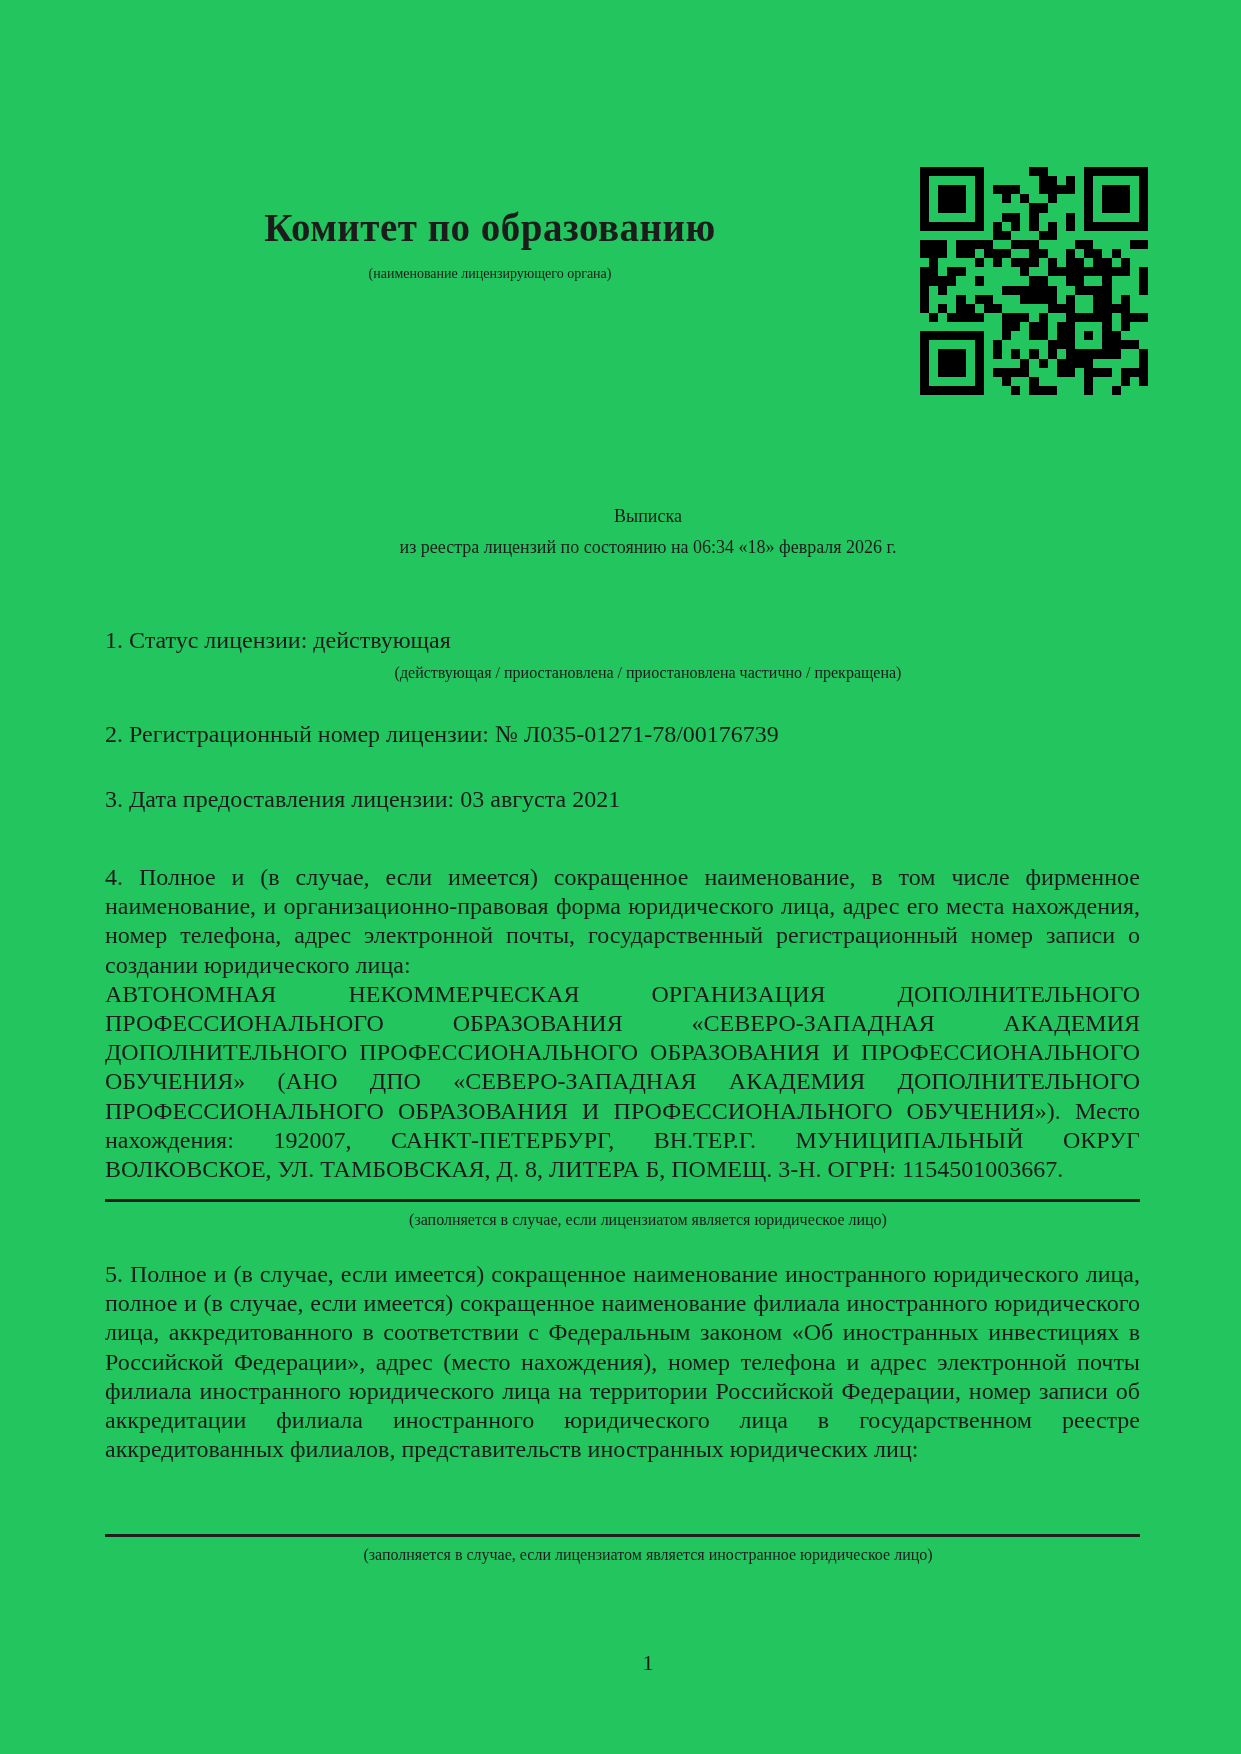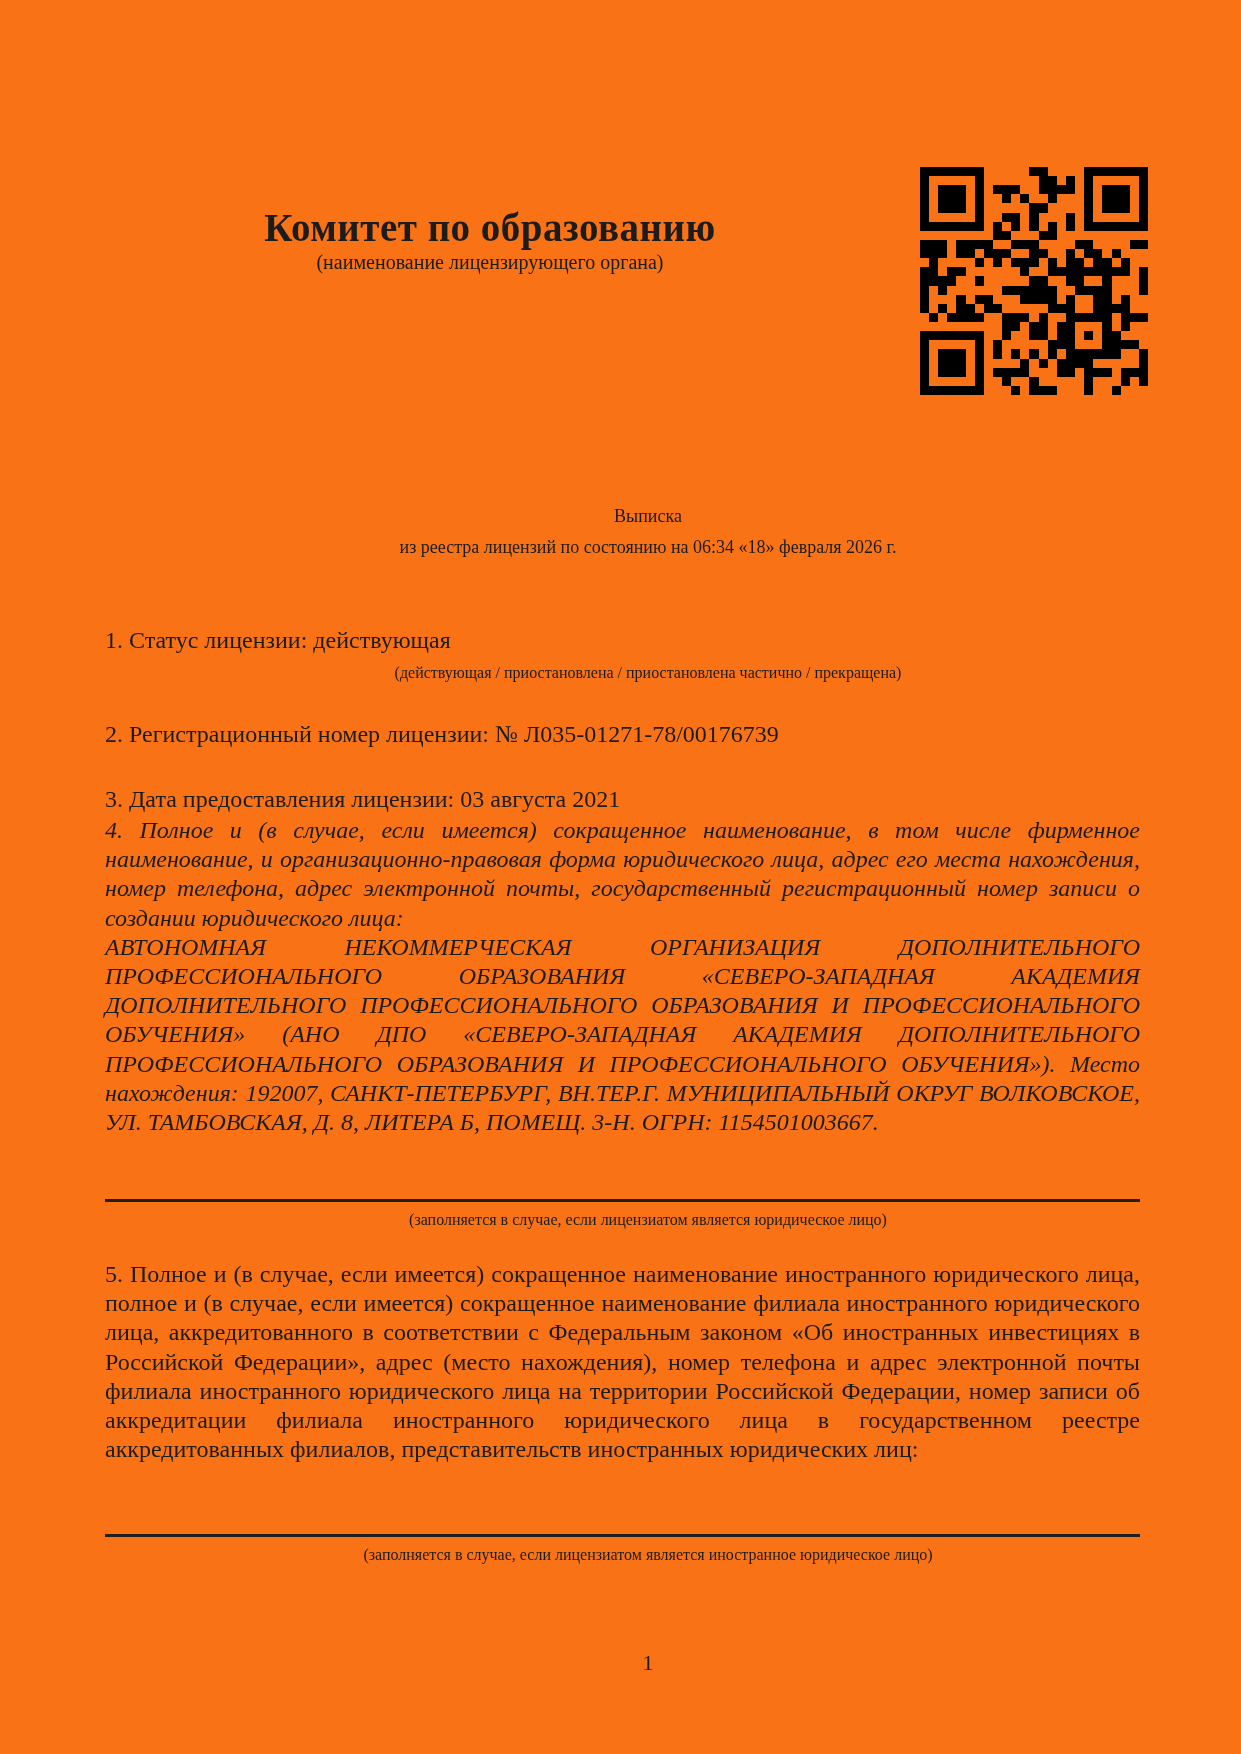--- a/index.html
+++ b/index.html
@@ -1,42 +1,42 @@
 <!DOCTYPE html>
 <html><head>
 <meta charset="utf-8">
 <style>
   html, body { margin: 0; padding: 0; background: #e8e8e8; }
   .page {
     position: relative;
     width: 1241px;
     height: 1754px;
     margin: 0 auto;
-    background: #f97316;
+    background: #22c55e;
     font-family: "Liberation Serif", "DejaVu Serif", serif;
     color: #1c1c1c;
     overflow: hidden;
   }
   .header-text {
     position: absolute;
     left: 105px;
     top: 206px;
     width: 770px;
     text-align: center;
   }
   .authority {
     font-size: 39px;
     font-weight: bold;
     letter-spacing: 0.5px;
     line-height: 44px;
     white-space: nowrap;
   }
   .authority-caption {
-    font-size: 20px;
-    margin-top: 1px;
+    font-size: 14px;
+    margin-top: 16px;
   }
   .qr {
     position: absolute;
     left: 920px;
     top: 167px;
     width: 228px;
     height: 228px;
   }
   .doc-title {
     position: absolute;
@@ -59,21 +59,21 @@
   .item-3 { top: 785px; }
   .para {
     position: absolute;
     left: 105px;
     width: 1035px;
     font-size: 24px;
     line-height: 29.2px;
     text-align: justify;
   }
   .para p { margin: 0; padding: 0; }
-  .para-4 { top: 816px; font-style: italic; }
+  .para-4 { top: 863px; }
   .para-5 { top: 1260px; }
   .small-caption {
     position: absolute;
     left: 105px;
     width: 1086px;
     text-align: center;
     font-size: 16px;
     line-height: 24px;
   }
   .caption-1 { top: 661px; }

